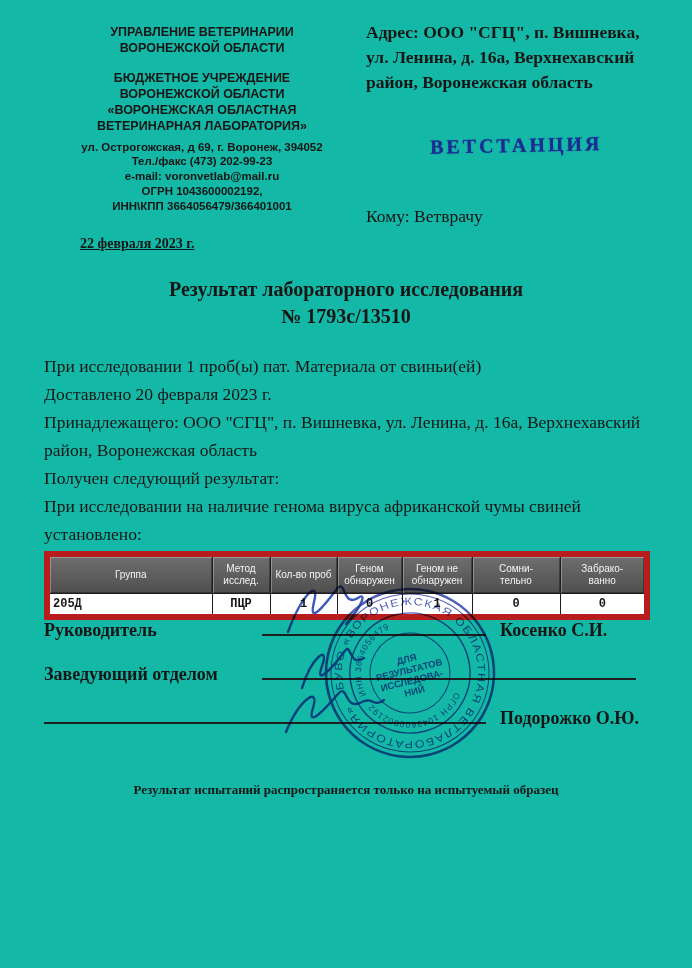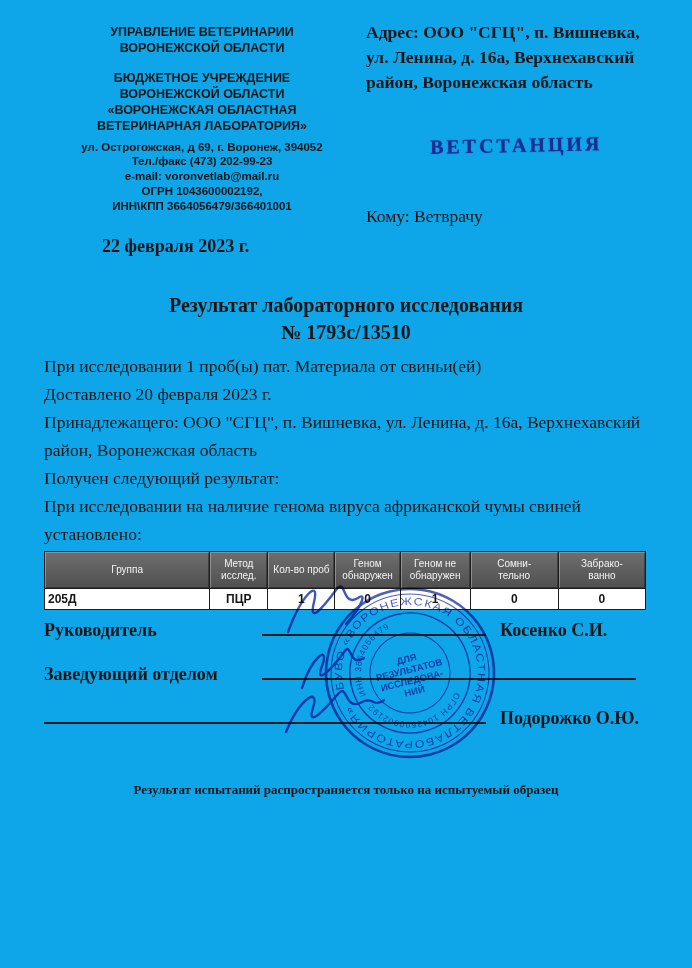--- a/index.html
+++ b/index.html
@@ -1,69 +1,69 @@
 <!DOCTYPE html>
 <html><head>
 <meta charset="utf-8">
 <style>
   html, body { margin: 0; padding: 0; background: #ffffff; }
   .page {
     position: relative; width: 692px; height: 968px;
-    background: #0ea5e9; color: #161616; overflow: hidden;
+    background: #14b8a6; color: #161616; overflow: hidden;
     font-family: "Liberation Serif", serif;
   }
   .preline { white-space: pre-line; }
 
   
   .letterhead {
     position: absolute; left: 52px; top: 24px; width: 300px;
     text-align: center; font-family: "Liberation Sans", sans-serif; font-weight: 700;
   }
   .lh-dept { font-size: 12.5px; line-height: 1.3; }
   .lh-inst { font-size: 12.5px; line-height: 1.3; margin-top: 13px; }
   .lh-contacts { margin-top: 5px; font-size: 11.5px; line-height: 1.3; }
 
-  .doc-date { position: absolute; left: 102px; top: 236px; font-size: 18px; font-weight: 700; }
+  .doc-date { position: absolute; left: 80px; top: 236px; font-size: 14px; font-weight: 700; text-decoration: underline; }
 
   
   .recipient { position: absolute; left: 366px; top: 20px; width: 288px; }
   .recipient-address { font-size: 17.5px; font-weight: 700; line-height: 1.42; }
   .vetstation {
     position: absolute; left: 430px; top: 134px;
     font-size: 20px; font-weight: 700; letter-spacing: 3px;
     color: #1b2d94; transform: rotate(-1.2deg);
     text-shadow: 0 0 1px rgba(27,45,148,.8);
   }
   .recipient-to { position: absolute; left: 366px; top: 206px; font-size: 17.5px; }
 
   
   .title-block {
-    position: absolute; left: 0; top: 292px; width: 100%;
+    position: absolute; left: 0; top: 276px; width: 100%;
     text-align: center; font-size: 20px; font-weight: 700; line-height: 1.35;
   }
 
   
   .body-text { position: absolute; left: 44px; top: 352px; width: 606px; font-size: 17.5px; line-height: 28px; }
   .body-text p { margin: 0; }
 
   
   .results-table {
     position: absolute; left: 44px; top: 551px; width: 602px;
-    border-collapse: collapse; table-layout: fixed; border: 1px solid #b91c1c;
+    border-collapse: collapse; table-layout: fixed; border: 6px solid #b91c1c;
   }
   .results-table th {
     background: linear-gradient(#6e6e6e, #4f4f4f); color: #f4f4f4;
     font-family: "Liberation Sans", sans-serif; font-weight: 400;
     font-size: 10px; line-height: 1.18; border: 1px solid #1d1d1d;
     height: 34px; padding: 1px 2px; white-space: pre-line; text-align: center;
     box-shadow: inset 1px 1px 0 rgba(255,255,255,.3), inset -1px -1px 0 rgba(0,0,0,.35);
   }
   .results-table td {
     border: 1px solid #1d1d1d; height: 20px; background: #fff;
-    font-family: Liberation Sans, sans-serif; font-weight: 700; font-size: 12px;
+    font-family: Liberation Mono, monospace; font-weight: 700; font-size: 12px;
     text-align: center; padding: 0 3px;
   }
   .results-table td:first-child { text-align: left; }
 
   
   .signatures { position: absolute; left: 44px; top: 611px; width: 606px; }
   .sig-row { display: flex; align-items: flex-end; height: 30px; margin-bottom: 14px; }
   .sig-row:last-child { margin-top: 4px; }
   .sig-role { width: 218px; font-size: 18px; font-weight: 700; }
   .sig-line { flex: 1; border-bottom: 2px solid #1f1f1f; margin: 0 14px 5px 0; }

